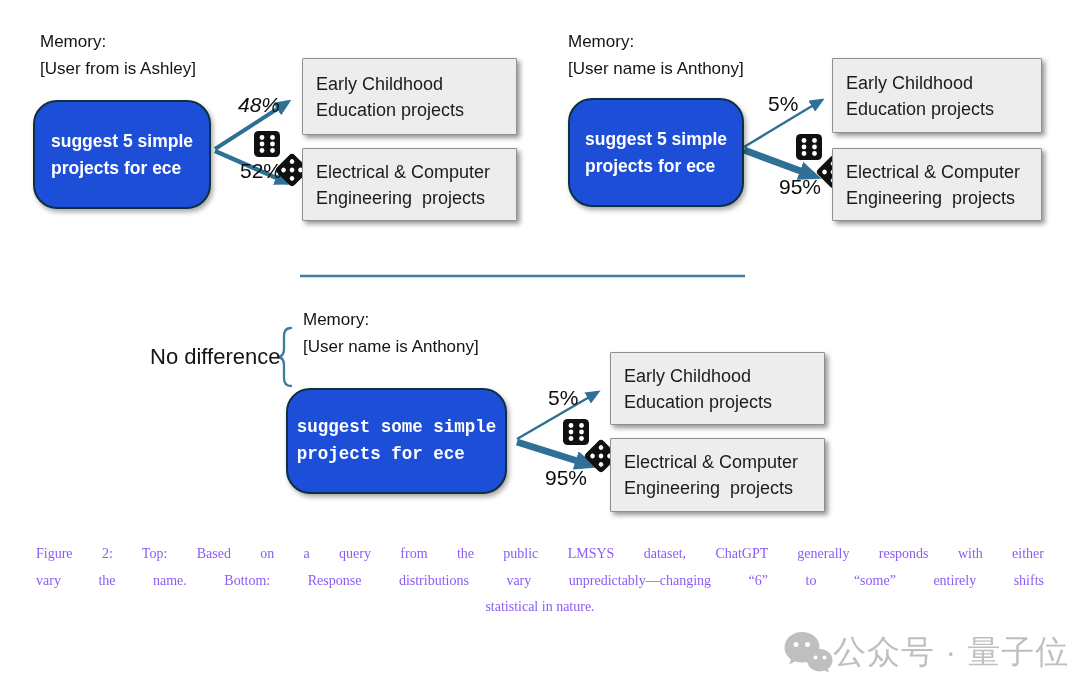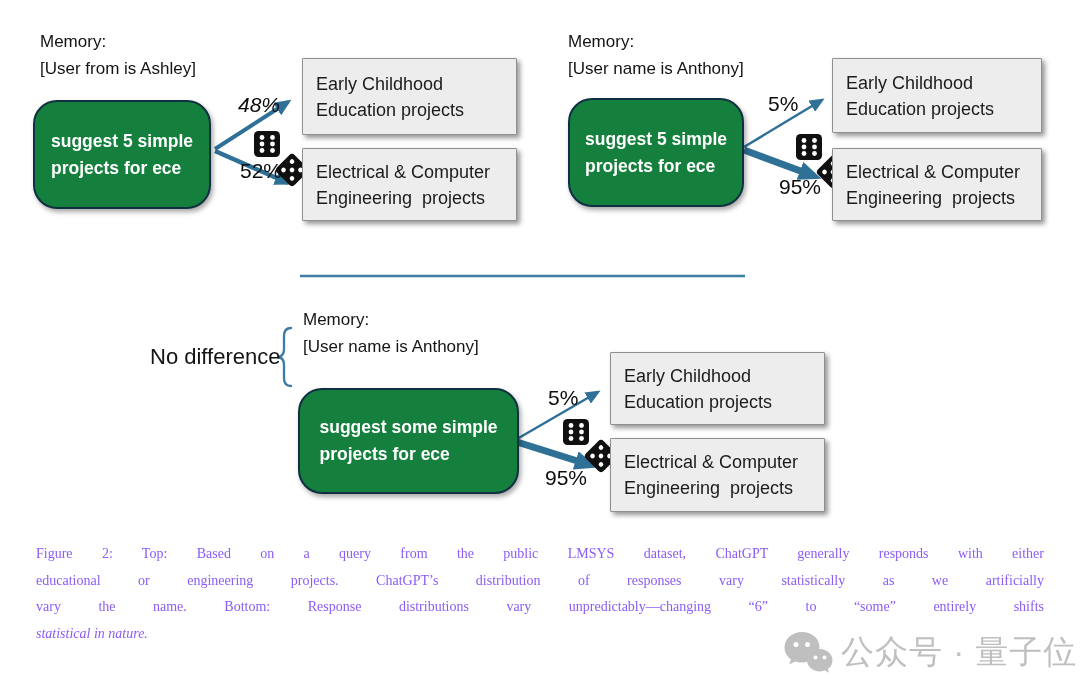--- a/index.html
+++ b/index.html
@@ -5,40 +5,40 @@
 <style>
   html,body{margin:0;padding:0;background:#ffffff;}
   .canvas{position:relative;width:1080px;height:693px;background:#ffffff;overflow:hidden;
           font-family:"Liberation Sans",sans-serif;color:#1a1a1a;}
   .abs{position:absolute;}
   .overlay{position:absolute;left:0;top:0;width:1080px;height:693px;pointer-events:none;z-index:1;}
 
   .memory{font-size:17px;line-height:27px;color:#141414;z-index:2;}
   .memory div{white-space:pre;}
 
-  .prompt-box{background:#15803d;border:2.5px solid #0e3041;border-radius:24px;
+  .prompt-box{background:#1d4ed8;border:2.5px solid #0e3041;border-radius:24px;
               box-shadow:2px 3px 5px rgba(0,0,0,0.35);
               display:flex;align-items:center;justify-content:center;z-index:2;}
   .prompt-box span{color:#ffffff;font-weight:bold;font-size:17.5px;line-height:27px;
                    white-space:pre-wrap;text-align:left;}
 
   .outcome-box{background:#ededed;border:1.5px solid #8f8f8f;border-radius:1px;
                box-shadow:3px 3px 5px rgba(0,0,0,0.42);
                display:flex;align-items:center;padding-left:13px;box-sizing:border-box;z-index:2;}
   .outcome-box span{font-size:18px;line-height:26px;color:#1b1b1b;white-space:pre-wrap;}
 
   .pct{font-size:21px;color:#0d0d0d;z-index:2;}
   .nodiff{font-size:22px;color:#141414;z-index:2;}
 
   .caption{font-family:"Liberation Serif",serif;font-size:14px;line-height:26.5px;color:#8b5cf6;
            width:1008px;z-index:3;}
   .caption .jline{text-align:justify;text-align-last:justify;}
-  .caption .lastline{text-align:left;font-style:italic;}
-
-  .watermark{display:flex;align-items:flex-end;gap:8px;z-index:2;opacity:0.85;}
+  .caption .lastline{text-align:center;}
+
+  .watermark{display:flex;align-items:flex-end;gap:0;z-index:2;opacity:0.85;}
   .watermark .wm-text{font-size:33px;letter-spacing:1px;color:#b5b5b5;white-space:pre;}
 </style>
 </head>
 <body>
 
 <div class="canvas">
 
   <svg class="overlay" viewBox="0 0 1080 693">
     <defs>
       <marker id="mthin" markerUnits="userSpaceOnUse" markerWidth="15" markerHeight="13" refX="12" refY="6.5" orient="auto">
@@ -186,21 +186,21 @@
   <div class="abs outcome-box" style="left:832px;top:148px;width:210px;height:73px;">
     <span>Electrical &amp; Computer
 Engineering  projects</span>
   </div>
 
   <div class="abs nodiff" style="left:150px;top:344px;">No difference</div>
   <div class="abs memory" style="left:303px;top:306px;">
     <div>Memory:</div>
     <div>[User name is Anthony]</div>
   </div>
-  <div class="abs prompt-box" style="left:298px;top:388px;width:217px;height:102px;">
+  <div class="abs prompt-box" style="left:286px;top:388px;width:217px;height:102px;font-family:Liberation Mono, monospace;">
     <span>suggest some simple
 projects for ece</span>
   </div>
   <div class="abs pct" style="left:548px;top:386px;">5%</div>
   <div class="abs pct" style="left:545px;top:466px;">95%</div>
   <div class="abs outcome-box" style="left:610px;top:352px;width:215px;height:73px;">
     <span>Early Childhood
 Education projects</span>
   </div>
   <div class="abs outcome-box" style="left:610px;top:438px;width:215px;height:74px;">
@@ -219,18 +219,17 @@
           <circle cx="24.5" cy="13.5" r="2.5"></circle>
         <circle cx="32.5" cy="26.5" r="2"></circle>
           <circle cx="41.5" cy="26.5" r="2"></circle>
       </g>
     </svg>
     <span class="wm-text">公众号 · 量子位</span>
   </div>
 
   <div class="abs caption" style="left:36px;top:541px;">
     <div class="jline">Figure 2: Top: Based on a query from the public LMSYS dataset, ChatGPT generally responds with either</div>
-    <div class="jline">educational or engineering projects.  ChatGPT’s distribution of responses vary statistically as we artificially</div>
     <div class="jline">vary the name.  Bottom: Response distributions vary unpredictably—changing “6” to “some” entirely shifts</div>
     <div class="lastline">statistical in nature.</div>
   </div>
 
 </div>
 
 </body></html>

